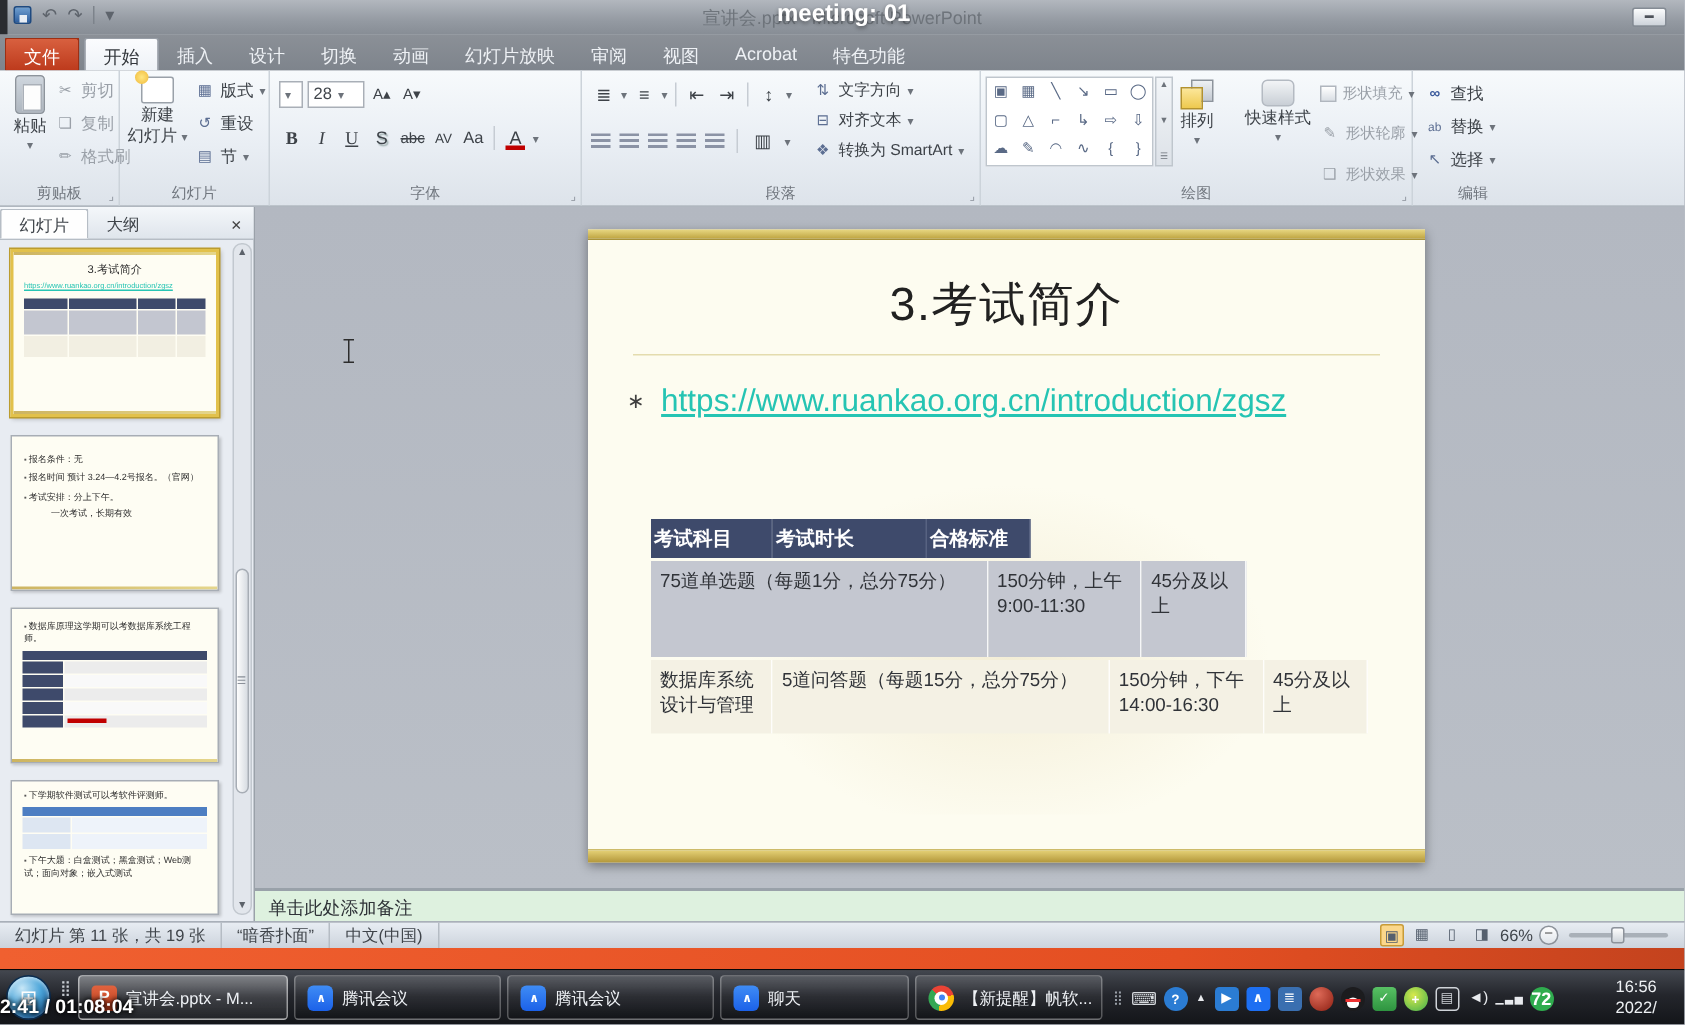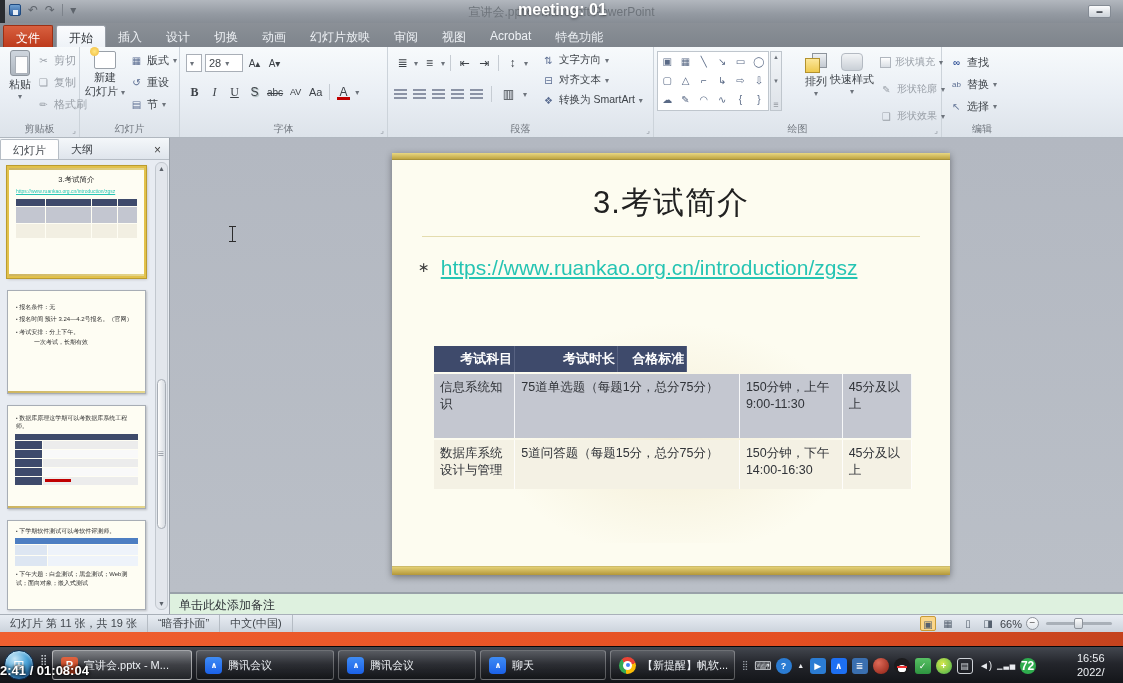--- a/index.html
+++ b/index.html
@@ -98,21 +98,21 @@
 #slide::before{content:"";position:absolute;left:90px;top:160px;width:380px;height:230px;background:radial-gradient(ellipse at 50% 55%,rgba(221,204,156,.30),transparent 65%)}
 .gold-top{height:7px;background:linear-gradient(#e8d782,#bfa542);border-bottom:1px solid #a8923a}
 .gold-bottom{position:absolute;bottom:0;left:0;right:0;height:9px;background:linear-gradient(#e4d075,#b3973a);border-top:1px solid #cdbb6a}
 .slide-title{margin-top:22px;text-align:center;font-size:31px;color:#212121;letter-spacing:1px}
 .title-rule{margin:12px 30px 0;border-top:1px solid #e4dcae}
 .bullet-row{position:relative;display:flex;margin:15px 18px 0 26px;gap:11px}
 .star{color:#3f3f3f;font-size:14px;margin-top:7px}
 .slide-link{font-size:21px;color:#25c4b3;text-decoration:underline;word-break:break-all;line-height:1.5;width:480px}
 .slide-table{position:absolute;left:42px;top:193px;width:478px}
 .strow{display:flex;margin-bottom:2px}
-.sth{background:#3e4a6b;color:#fff;font-weight:700;font-size:13px;text-align:right;padding:4px 2px;border-right:1px solid #576281}
+.sth{background:#3e4a6b;color:#fff;font-weight:700;font-size:13px;text-align:left;padding:4px 2px;border-right:1px solid #576281}
 .std{font-size:12.5px;color:#303338;padding:5px 6px;border-right:1px solid rgba(255,255,255,.85);font-weight:500;line-height:1.35}
 .c1{flex:0 0 17%}.c2{flex:0 0 47%}.c3{flex:0 0 21.5%}.c4{flex:0 0 14.5%}
 .r1{height:64px}.r1 .std{background:#c4c7d0}
 .r2{height:49px}.r2 .std{background:#f4f1e4}
 #ibeam{position:absolute;left:228px;top:226px;width:9px;height:16px}
 #ibeam .v{position:absolute;left:4px;top:0;bottom:0;width:1px;background:#2c2c2c}
 #ibeam .h{position:absolute;left:1px;right:1px;height:1px;background:#2c2c2c}
 #ibeam .h.b{bottom:0}
 
 #notes{position:absolute;left:170px;top:592px;right:0;height:22px;background:#def1df;border-top:2px solid #99a1a9;font-size:12px;color:#2f3338;padding:3px 9px}
@@ -332,21 +332,21 @@
       <span>◠</span>
       <span>∿</span>
       <span>{</span>
       <span>}</span>
     </div>
     <div class="shapescroll">
       <span>▲</span>
       <span>▼</span>
       <span>☰</span>
     </div>
-    <div class="bigbtn" style="left:142px;top:6px;width:40px">
+    <div class="bigbtn" style="left:124px;top:6px;width:40px">
       <span class="arrange-ic"></span>
       <span>排列</span>
       <span class="dd">▾</span>
     </div>
     <div class="bigbtn disabled" style="left:172px;top:6px;width:52px">
       <span class="qstyle-ic"></span>
       <span>快速样式</span>
       <span class="dd">▾</span>
     </div>
     <div class="vcol" style="left:226px;top:8px;gap:13px">
@@ -497,21 +497,20 @@
       <span class="star">∗</span>
       <span class="slide-link">https://www.ruankao.org.cn/introduction/zgsz</span>
     </div>
     <div class="slide-table">
       <div class="strow">
         <span class="sth c1">考试科目</span>
         <span class="sth c3">考试时长</span>
         <span class="sth c4">合格标准</span>
       </div>
       <div class="strow r1">
-        <span class="std c1">信息系统知识</span>
         <span class="std c2">75道单选题（每题1分，总分75分）</span>
         <span class="std c3">150分钟，上午9:00-11:30</span>
         <span class="std c4">45分及以上</span>
       </div>
       <div class="strow r2">
         <span class="std c1">数据库系统设计与管理</span>
         <span class="std c2">5道问答题（每题15分，总分75分）</span>
         <span class="std c3">150分钟，下午14:00-16:30</span>
         <span class="std c4">45分及以上</span>
       </div>

